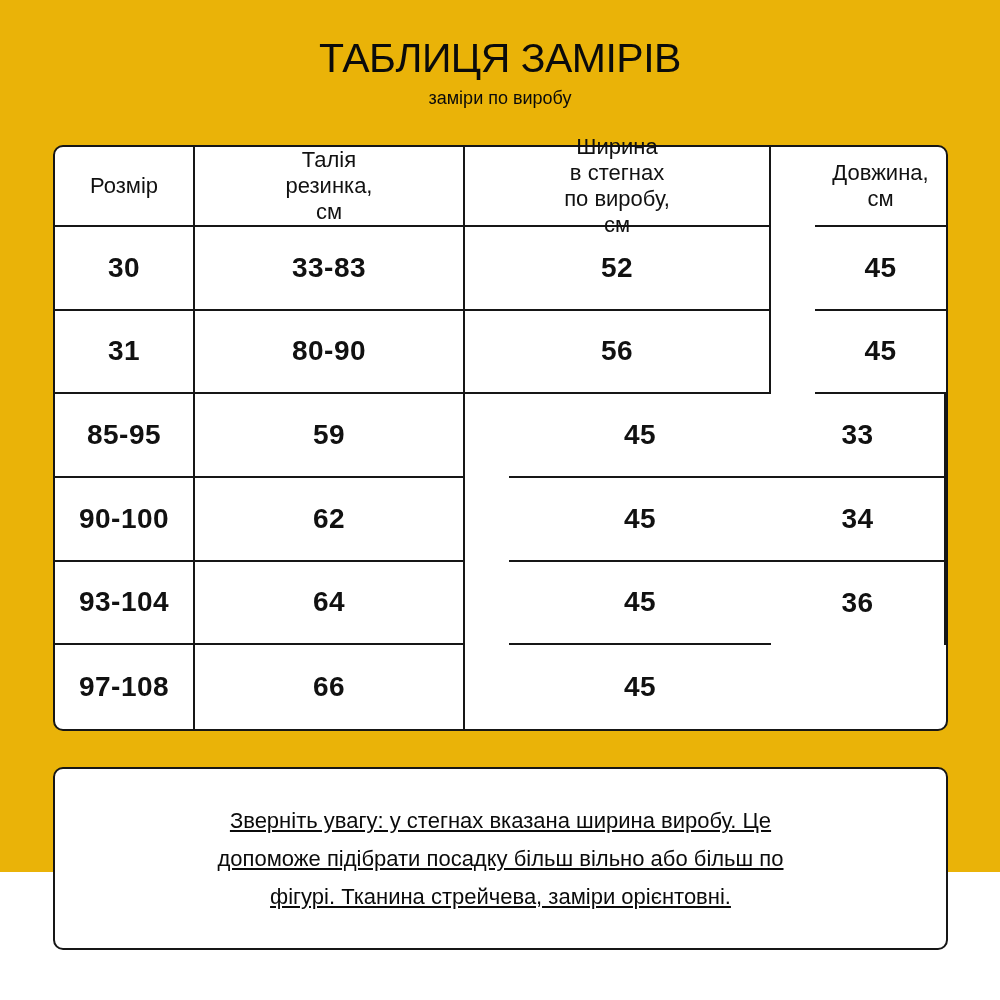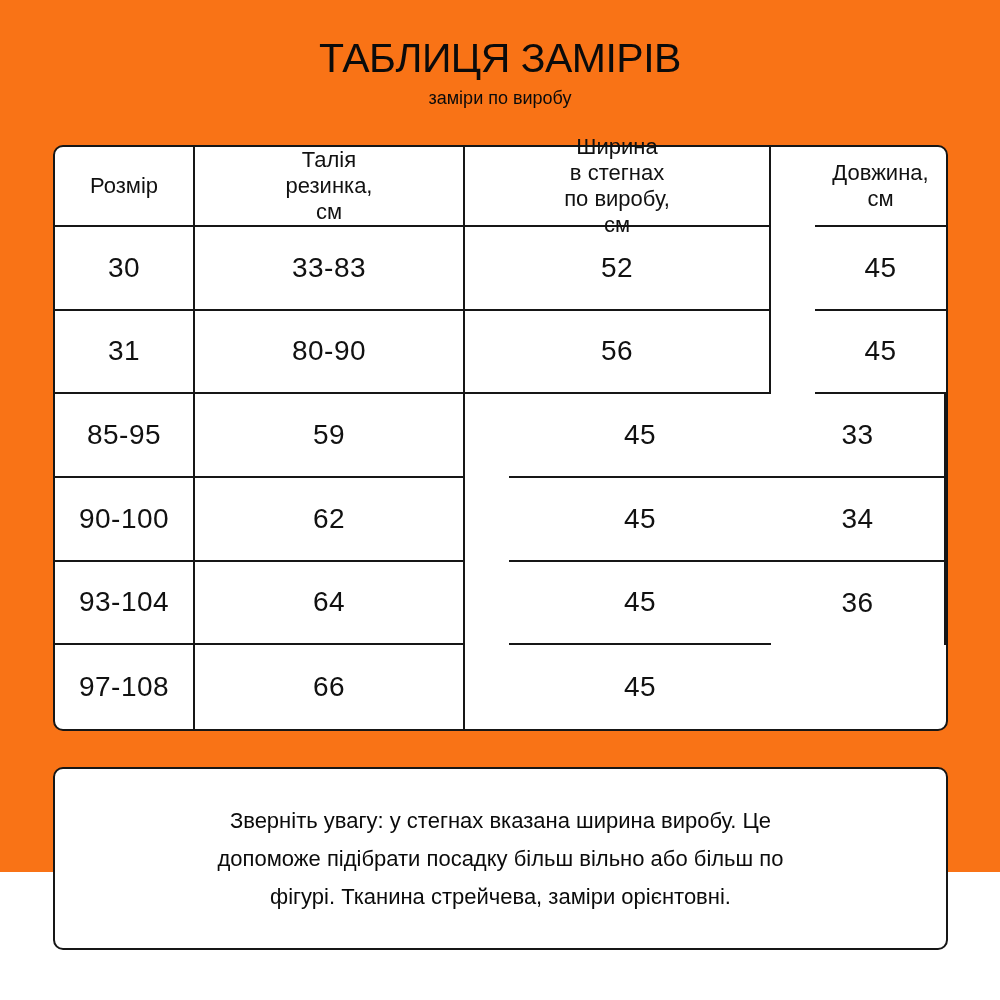--- a/index.html
+++ b/index.html
@@ -9,21 +9,21 @@
     width: 1000px;
     height: 1000px;
     font-family: "Liberation Sans", "DejaVu Sans", sans-serif;
     color: #111111;
     overflow: hidden;
   }
   .canvas {
     position: relative;
     width: 1000px;
     height: 872px;
-    background: #f97316;
+    background: #eab308;
   }
   .page-title {
     position: absolute;
     top: 36px;
     left: 0;
     width: 1000px;
     text-align: center;
     font-size: 41px;
     font-weight: 400;
     letter-spacing: -0.5px;
@@ -72,21 +72,21 @@
     line-height: 26px;
     white-space: pre-line;
     font-weight: 400;
   }
   .hdr-text {
     white-space: pre-line;
     flex: 0 0 auto;
   }
   .val {
     font-size: 28px;
-    font-weight: 400;
+    font-weight: 700;
     letter-spacing: 0.5px;
   }
   .note-box {
     position: absolute;
     left: 53px;
     top: 767px;
     width: 895px;
     height: 183px;
     box-sizing: border-box;
     border: 2px solid #161616;
@@ -95,20 +95,21 @@
     display: flex;
     align-items: center;
     justify-content: center;
   }
   .note-text {
     font-size: 22px;
     line-height: 38px;
     text-align: center;
     white-space: pre-line;
     color: #0b0b0b;
+    text-decoration: underline;
   }
 </style>
 </head>
 <body>
 
 <div class="canvas">
 
   <div class="page-title">ТАБЛИЦЯ ЗАМІРІВ</div>
   <div class="page-subtitle">заміри по виробу</div>
 

